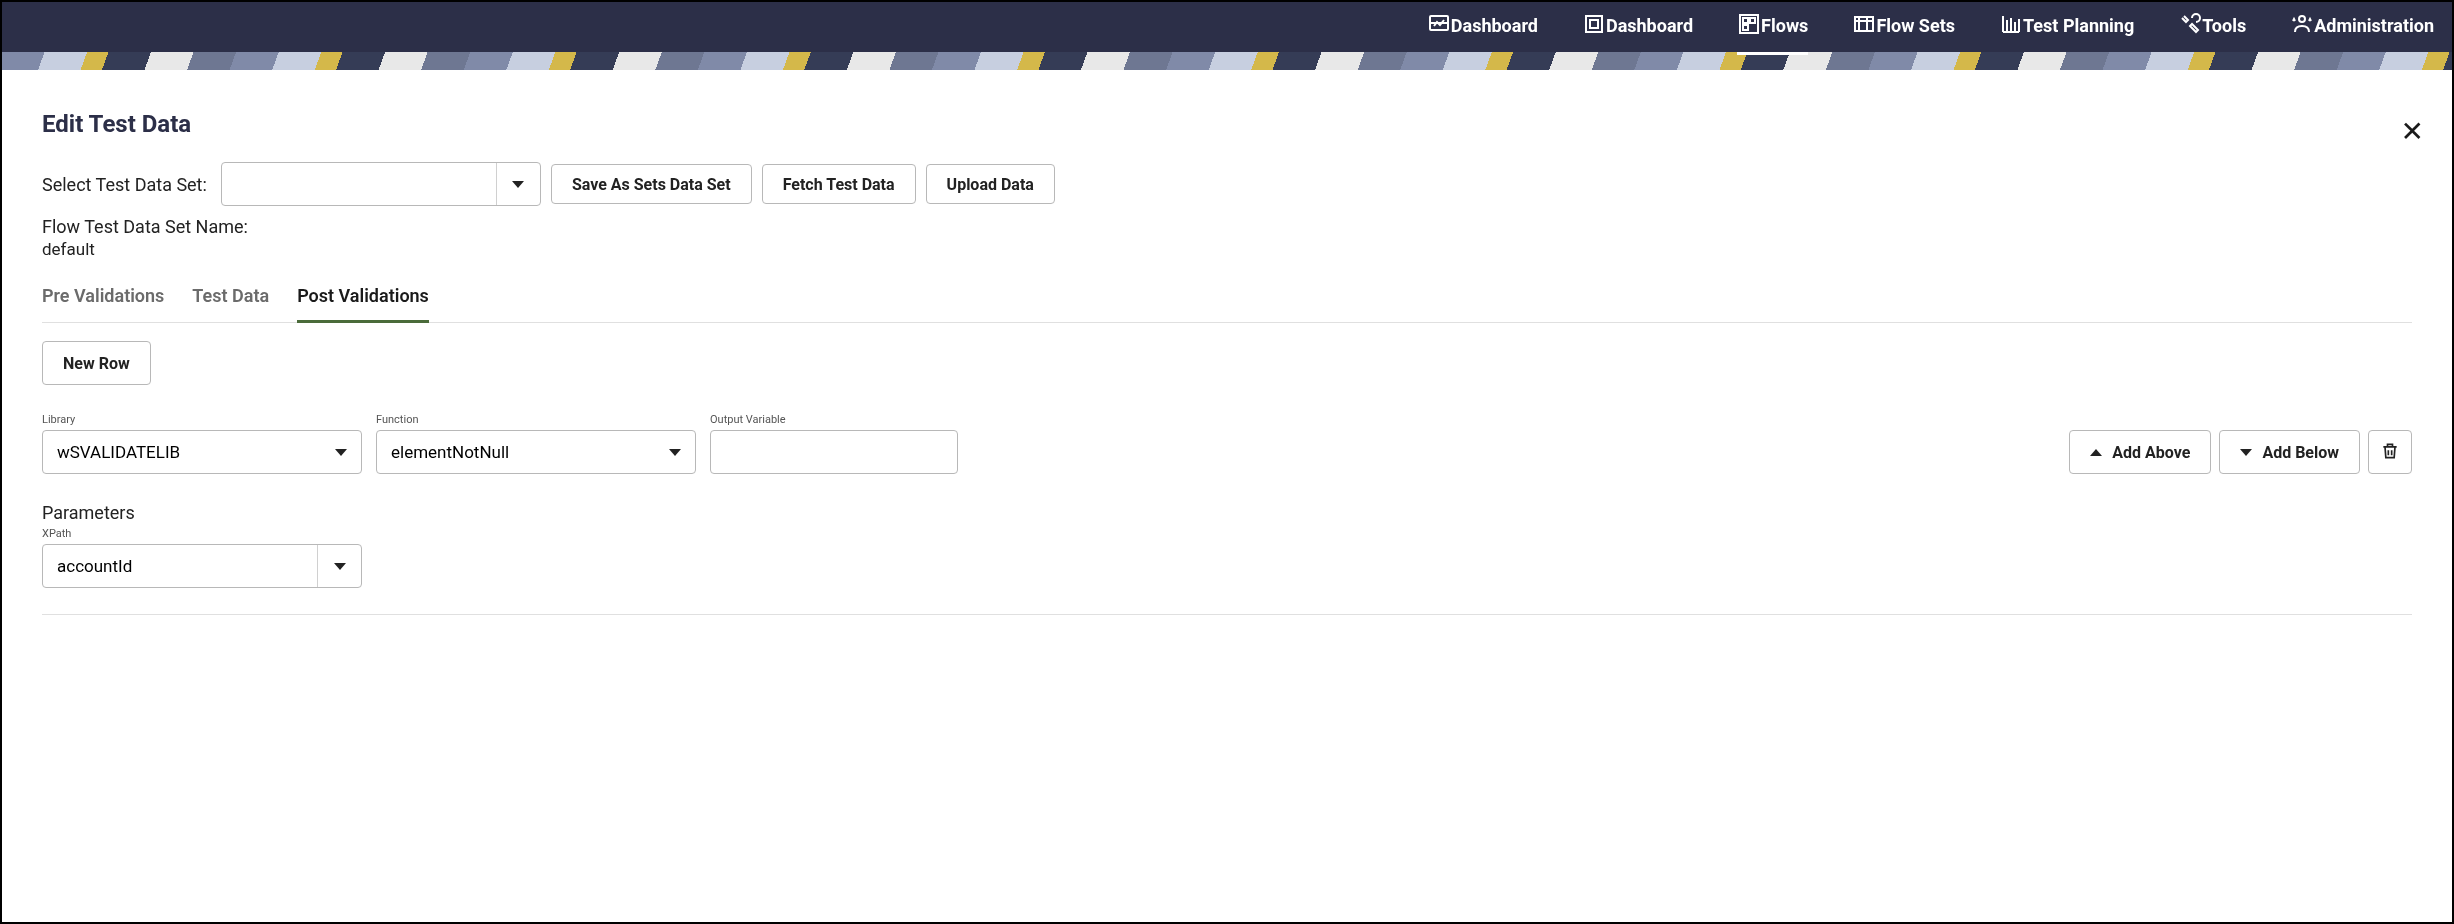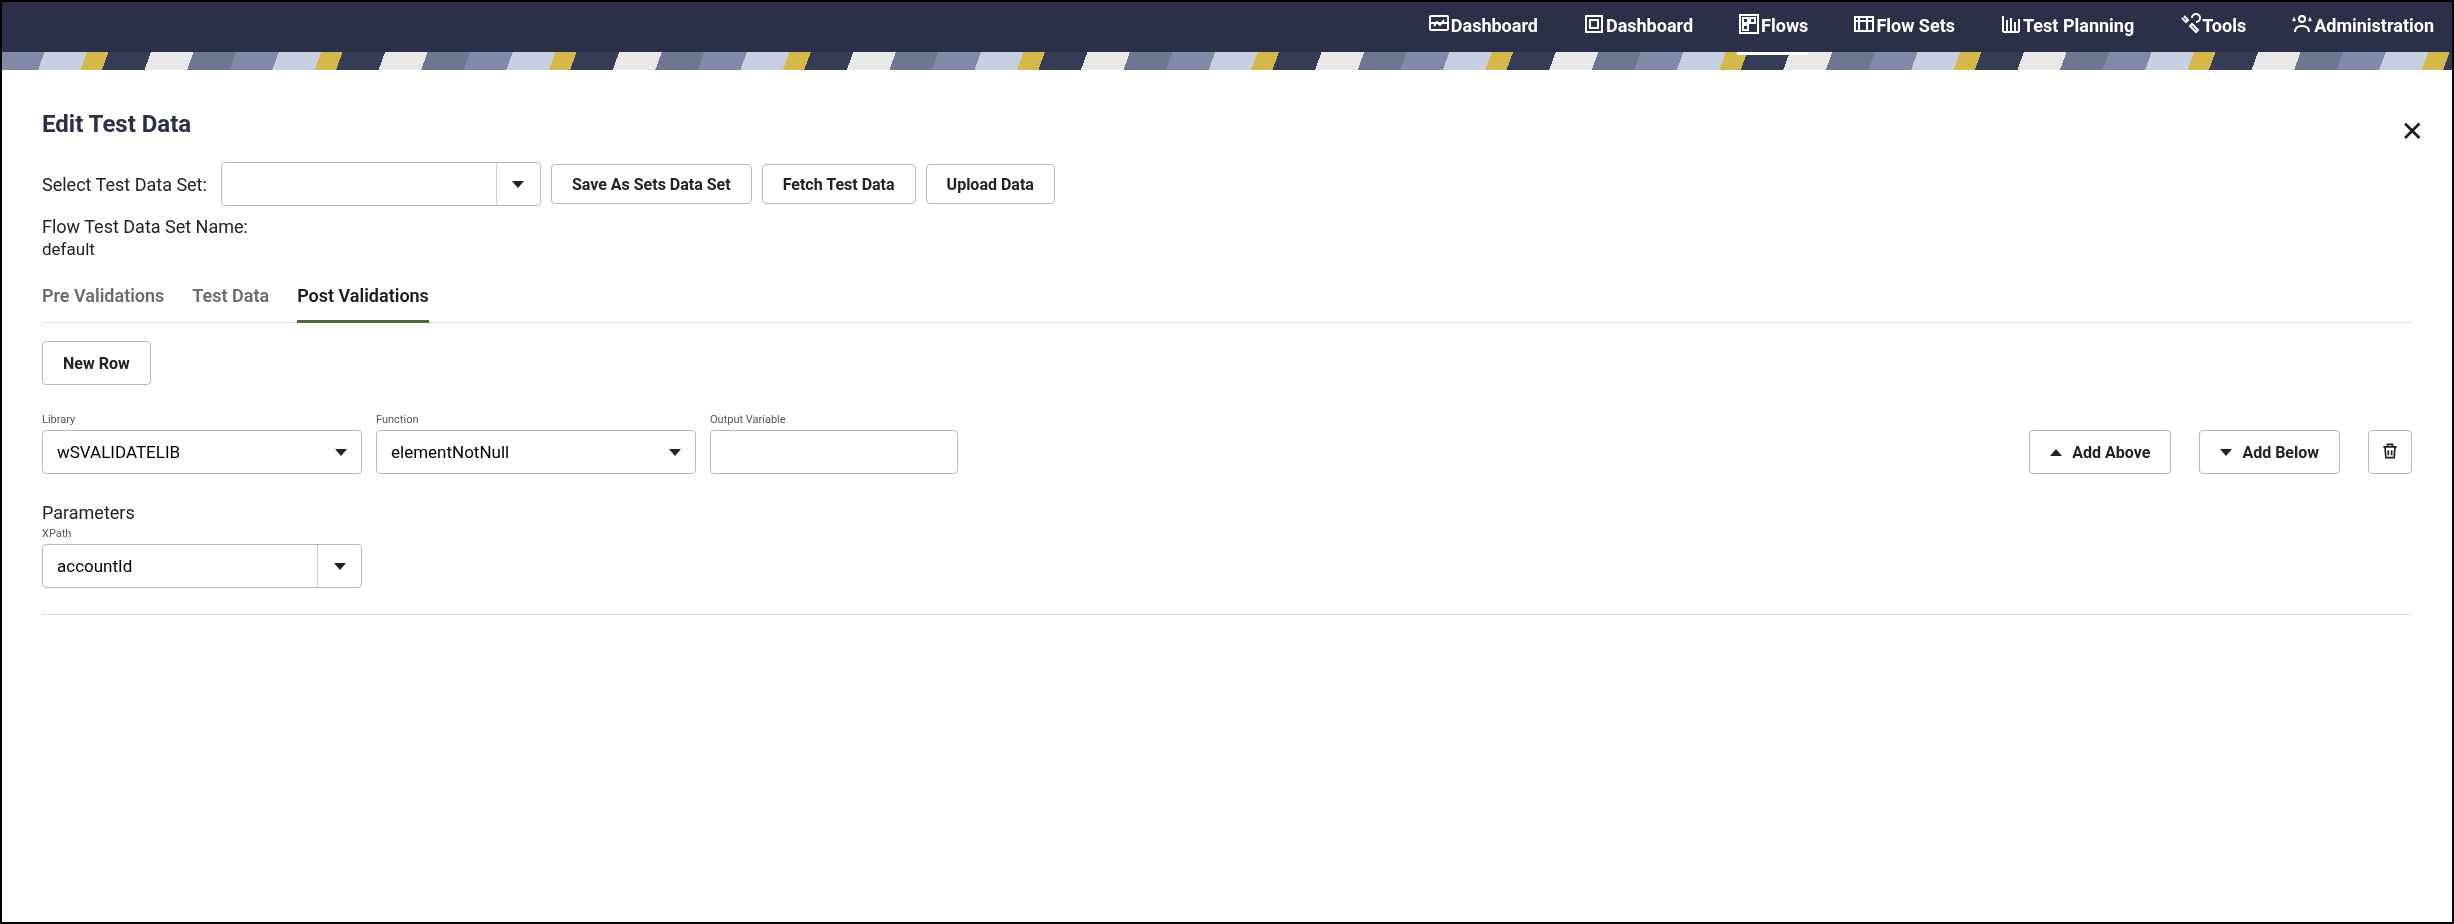--- a/index.html
+++ b/index.html
@@ -213,21 +213,21 @@
       border: 1px solid #b8b8b8;
       border-radius: 4px;
       height: 44px;
       background: #fff;
       padding: 0 14px;
       font-size: 17px;
       outline: none;
     }
     .row-actions {
       display: flex;
-      gap: 28px;
+      gap: 8px;
       margin-left: auto;
       align-items: flex-end;
     }
     .icon-btn {
       border: 1px solid #b8b8b8;
       border-radius: 4px;
       width: 44px;
       height: 44px;
       background: #fff;
       display: flex;

